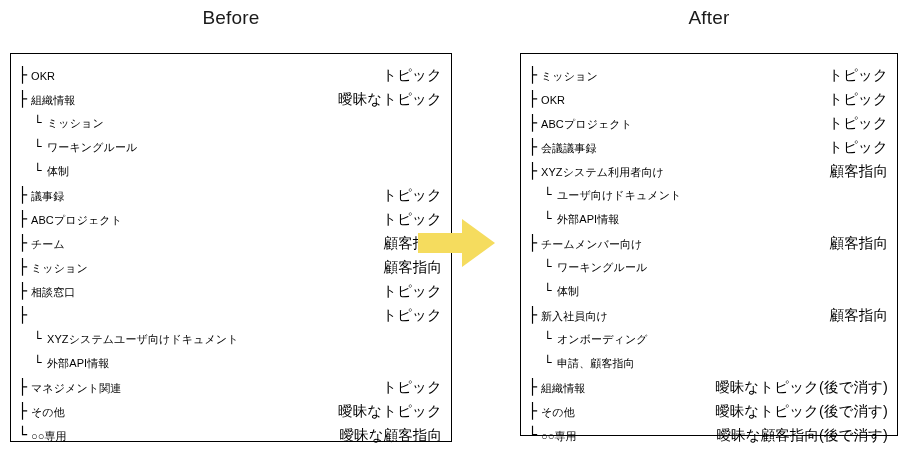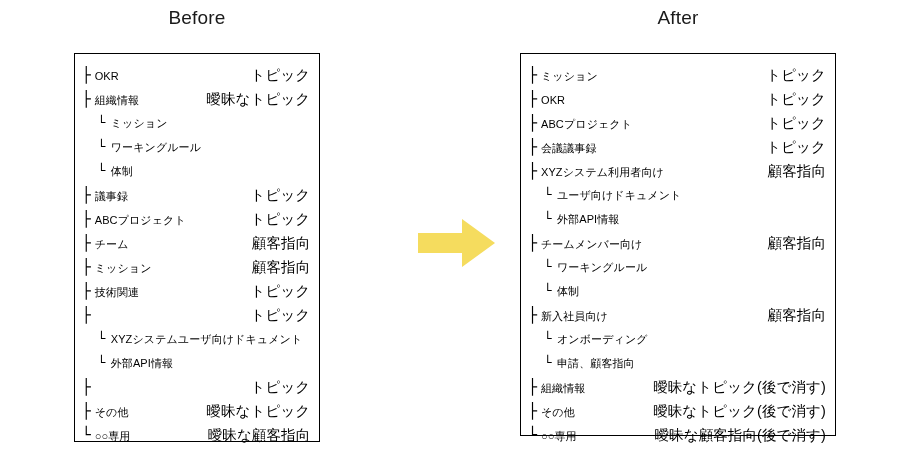--- a/index.html
+++ b/index.html
@@ -17,22 +17,22 @@
     color: #000000;
     -webkit-font-smoothing: antialiased;
   }
 
   
   .panel {
     position: absolute;
     display: flex;
     flex-direction: column;
   }
-  #panel-before { left: 10px;  top: 6px; width: 374px; align-items: center; }
-  #panel-after  { left: 520px; top: 6px; width: 316px; justify-content: flex-end; }
+  #panel-before { left: 10px;  top: 6px; width: 442px; }
+  #panel-after  { left: 520px; top: 6px; width: 378px; justify-content: flex-end; }
 
   .panel-title {
     text-align: center;
     font-size: 19px;
     line-height: 24px;
     font-weight: 400;
     letter-spacing: 0.2px;
     color: #1a1a1a;
     margin: 0 0 23px 0;
     user-select: none;
@@ -145,41 +145,42 @@
         <span class="tag">顧客指向</span>
       </div>
       <div class="tree-row level-1">
         <span class="branch">├</span>
         <span class="label">ミッション</span>
         <span class="spacer"></span>
         <span class="tag">顧客指向</span>
       </div>
       <div class="tree-row level-1">
         <span class="branch">├</span>
-        <span class="label">技術関連</span>
+        <span class="label">相談窓口</span>
         <span class="spacer"></span>
         <span class="tag">トピック</span>
       </div>
       <div class="tree-row level-1">
         <span class="branch">├</span>
         <span class="spacer"></span>
         <span class="tag">トピック</span>
       </div>
       <div class="tree-row level-2">
         <span class="branch">└</span>
         <span class="label">XYZシステムユーザ向けドキュメント</span>
         <span class="spacer"></span>
       </div>
       <div class="tree-row level-2">
         <span class="branch">└</span>
         <span class="label">外部API情報</span>
         <span class="spacer"></span>
       </div>
       <div class="tree-row level-1">
         <span class="branch">├</span>
+        <span class="label">マネジメント関連</span>
         <span class="spacer"></span>
         <span class="tag">トピック</span>
       </div>
       <div class="tree-row level-1">
         <span class="branch">├</span>
         <span class="label">その他</span>
         <span class="spacer"></span>
         <span class="tag">曖昧なトピック</span>
       </div>
       <div class="tree-row level-1">

